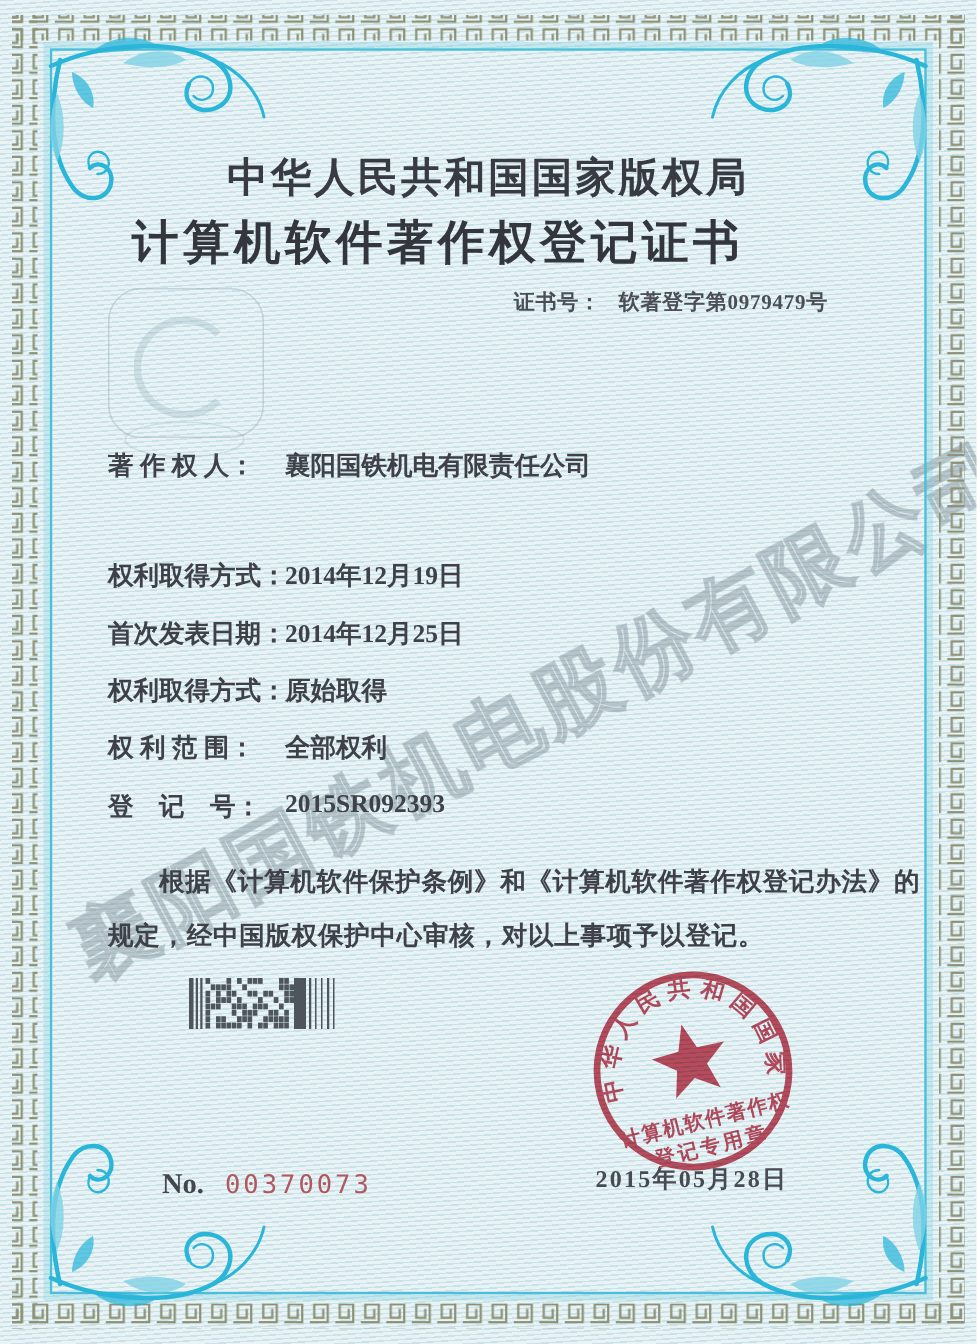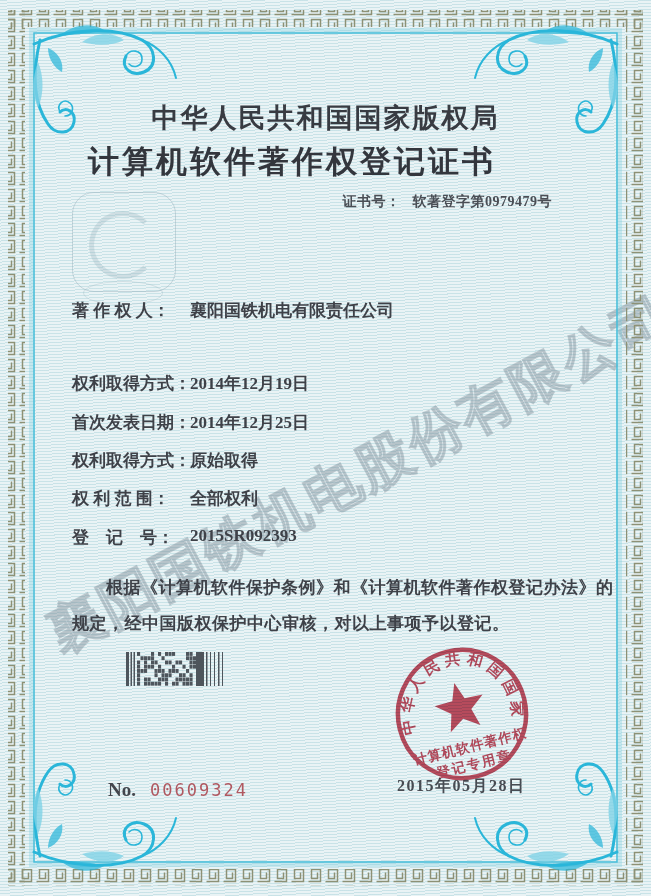--- a/index.html
+++ b/index.html
@@ -256,21 +256,21 @@
       <rect x="67" y="12.75" width="3.1" height="3.9"></rect>
       <rect x="70" y="0" width="8" height="34"></rect>
       <rect x="80" y="0" width="1.5" height="34"></rect>
       <rect x="84" y="0" width="1" height="34"></rect>
       <rect x="88" y="0" width="1" height="34"></rect>
       <rect x="92" y="0" width="1.5" height="34"></rect>
       <rect x="96" y="0" width="1" height="34"></rect>
     </svg>
 
   <div class="serial">
-    <span>No.</span><span class="num">00609324</span>
+    <span>No.</span><span class="num">00370073</span>
   </div>
 
   <div class="issue-date">2015年05月28日</div>
 
   <svg class="seal" viewBox="-75 -75 150 150">
     <defs>
       <path id="arcpath" d="M -47.5,15.5 A 50 50 0 1 1 47.5,15.5" fill="none"></path>
     </defs>
     <circle class="ring" r="64" fill="none" stroke-width="4.5"></circle>
     <polygon class="star" transform="translate(0,-6)" points="0,-26 6.35,-8.74 24.73,-8.03 10.27,3.34 15.28,21.03 0,10.8 -15.28,21.03 -10.27,3.34 -24.73,-8.03 -6.35,-8.74"></polygon>

